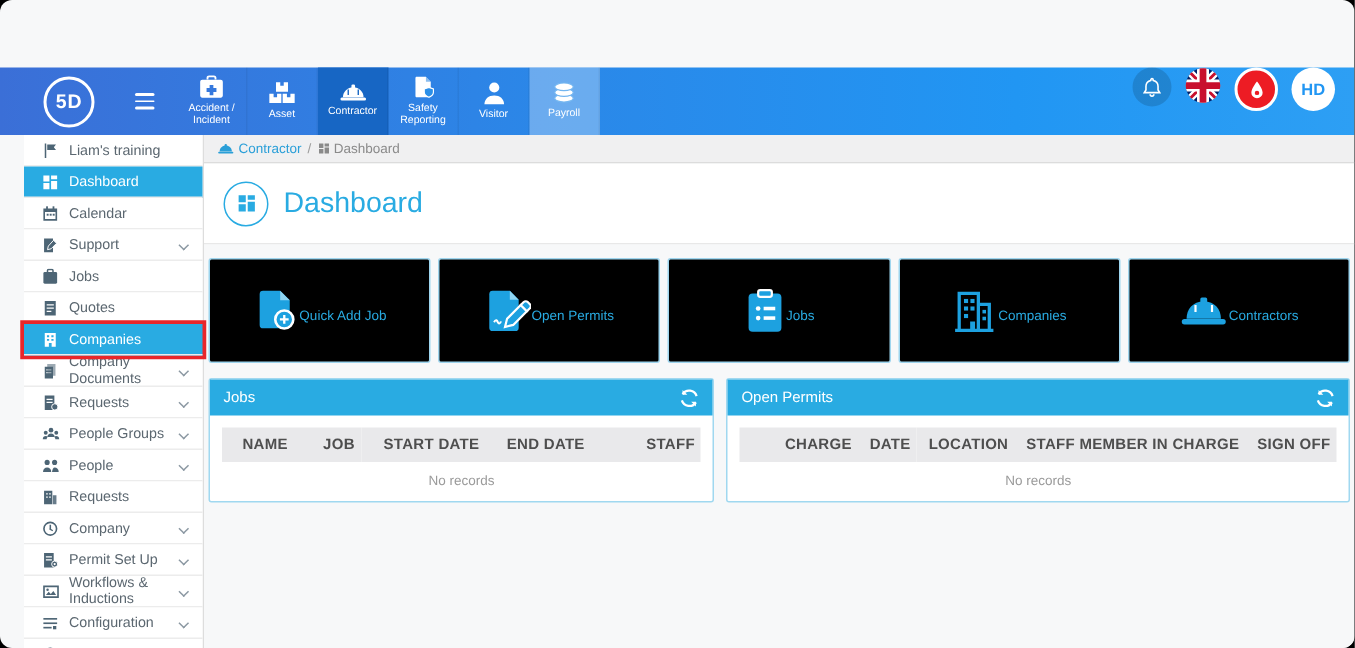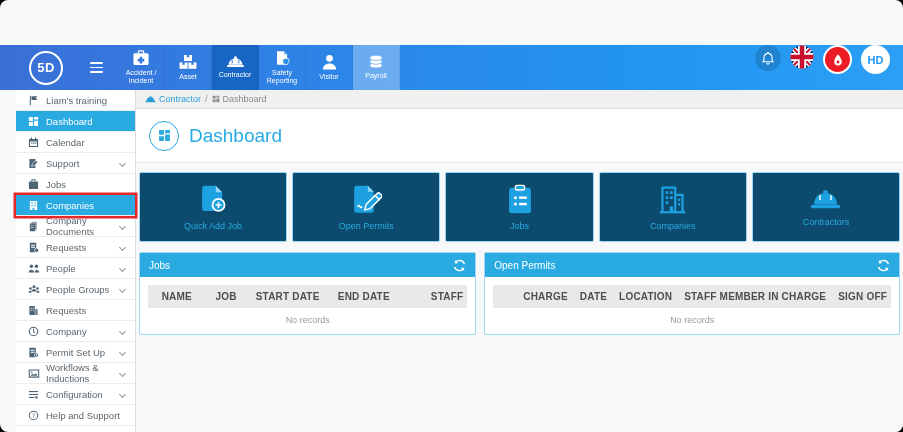--- a/index.html
+++ b/index.html
@@ -47,22 +47,22 @@
   .bc-cur { color:#8a8a8a; display:flex; align-items:center; gap:3px; }
 
   .title-sec { height:54px; flex:0 0 54px; background:#fff; border-bottom:1px solid #e8e8e8;
     display:flex; align-items:center; padding-left:13px; }
   .title-circle { width:30px; height:30px; border:1.5px solid #29abe2; border-radius:50%;
     display:flex; align-items:center; justify-content:center; color:#29abe2; }
   .page-title { font-size:19px; color:#29abe2; margin-left:10px; }
 
   .content { flex:1; background:#f7f8f9; padding:9px 3px 0 3px; overflow:hidden; }
   .cards { display:flex; gap:5px; }
-  .card { flex:1; height:70px; background:#0c4a6e; border:1px solid #9ed5ee; border-radius:2px;
-    display:flex; flex-direction:column; align-items:center; justify-content:center; cursor:pointer; }
+  .card { flex:1; height:70px; background:#000000; border:1px solid #9ed5ee; border-radius:2px;
+    display:flex; flex-direction:row; align-items:center; justify-content:center; cursor:pointer; }
   .card-label { font-size:9px; color:#29abe2; margin-top:6px; }
 
   .panels { display:flex; gap:8px; margin-top:10px; }
   .panel { flex:1; background:#fff; border:1px solid #a0d8f0; border-radius:2px; }
   .panel-head { height:24px; background:#29abe2; color:#fff; font-size:10px;
     display:flex; align-items:center; justify-content:space-between; padding:0 9px; }
   .panel table { width:calc(100% - 16px); margin:8px 8px 0 8px; border-collapse:collapse; }
   .panel th { background:#e9e9eb; font-size:10px; color:#4e4e4e; text-align:right;
     padding:6px 4px 6px 8px; letter-spacing:.2px; white-space:nowrap; }
   .panel th.indent { padding-left:30px; }
@@ -223,20 +223,28 @@
       </div>
       <div class="side-item">
         <span class="ico">
             <svg viewBox="0 0 12 12" width="11" height="11" fill="currentColor">
               <path d="M4 2.5v-1c0-.4.3-.7.7-.7h2.6c.4 0 .7.3.7.7v1" fill="none" stroke="currentColor" stroke-width="1.1"></path>
               <rect x="1" y="2.6" width="10" height="8.4" rx="1"></rect>
             </svg>
           </span>
         <span>Jobs</span>
       </div>
+      <div class="side-item">
+        <span class="ico">
+            <svg viewBox="0 0 12 12" width="11" height="11" fill="currentColor">
+              <path fill-rule="evenodd" d="M2 .8h8v10.4H2zm1.4 2.2h5.2v1H3.4zm0 2.4h5.2v1H3.4zm0 2.4h3.4v1H3.4z"></path>
+            </svg>
+          </span>
+        <span>Quotes</span>
+      </div>
       <div class="side-item active flagged">
         <span class="ico">
             <svg viewBox="0 0 12 12" width="11" height="11" fill="currentColor">
               <path fill-rule="evenodd" d="M2 1h8v10H2zm1.6 1.8h1.6v1.4H3.6zm3.2 0h1.6v1.4H6.8zM3.6 5.4h1.6v1.4H3.6zm3.2 0h1.6v1.4H6.8zM5 8.4h2V11H5z"></path>
             </svg>
           </span>
         <span>Companies</span>
       </div>
       <div class="side-item">
         <span class="ico">
@@ -249,46 +257,46 @@
         <span class="chev"></span>
       </div>
       <div class="side-item">
         <span class="ico">
             <svg viewBox="0 0 12 12" width="11" height="11" fill="currentColor">
               <path fill-rule="evenodd" d="M2 .8h7v10.4H2zm1.3 2.2h4.4v1H3.3zm0 2.2h4.4v1H3.3z"></path>
               <circle cx="9.3" cy="9" r="2.3" stroke="#fff" stroke-width="0.7"></circle>
             </svg>
           </span>
         <span>Requests</span>
-        <span class="chev"></span>
-      </div>
-      <div class="side-item">
-        <span class="ico">
-            <svg viewBox="0 0 14 12" width="12" height="11" fill="currentColor">
-              <circle cx="4" cy="3.4" r="2"></circle>
-              <path d="M.8 10.8c0-2 1.4-3.4 3.2-3.4s3.2 1.4 3.2 3.4z"></path>
-              <circle cx="9.8" cy="3.4" r="2"></circle>
-              <path d="M7.8 10.8c.2-1.8 1-3.4 2-3.4 1.8 0 3.2 1.4 3.2 3.4z"></path>
-            </svg>
-          </span>
-        <span>People</span>
         <span class="chev"></span>
       </div>
       <div class="side-item">
         <span class="ico">
             <svg viewBox="0 0 14 12" width="12" height="11" fill="currentColor">
               <circle cx="7" cy="2.8" r="1.8"></circle>
               <path d="M4.2 8.2c0-1.7 1.2-2.8 2.8-2.8s2.8 1.1 2.8 2.8z"></path>
               <circle cx="2.9" cy="4.8" r="1.5"></circle>
               <path d="M.6 9.8C.6 8.4 1.6 7.4 3 7.4c.6 0 1.1.2 1.5.5-.6.7-.9 1.3-.9 1.9z"></path>
               <circle cx="11.1" cy="4.8" r="1.5"></circle>
               <path d="M13.4 9.8c0-1.4-1-2.4-2.4-2.4-.6 0-1.1.2-1.5.5.6.7.9 1.3.9 1.9z"></path>
             </svg>
           </span>
         <span>People Groups</span>
+        <span class="chev"></span>
+      </div>
+      <div class="side-item">
+        <span class="ico">
+            <svg viewBox="0 0 14 12" width="12" height="11" fill="currentColor">
+              <circle cx="4" cy="3.4" r="2"></circle>
+              <path d="M.8 10.8c0-2 1.4-3.4 3.2-3.4s3.2 1.4 3.2 3.4z"></path>
+              <circle cx="9.8" cy="3.4" r="2"></circle>
+              <path d="M7.8 10.8c.2-1.8 1-3.4 2-3.4 1.8 0 3.2 1.4 3.2 3.4z"></path>
+            </svg>
+          </span>
+        <span>People</span>
         <span class="chev"></span>
       </div>
       <div class="side-item">
         <span class="ico">
             <svg viewBox="0 0 12 12" width="11" height="11" fill="currentColor">
               <path fill-rule="evenodd" d="M1.5 1.2h6V11h-6zM3 3h1.2v1H3zm2.2 0h1.2v1H5.2zM3 5.4h1.2v1H3zm2.2 0h1.2v1H5.2z"></path>
               <path d="M7.9 4.6h2.6V11H7.9z" opacity="0.85"></path>
             </svg>
           </span>
         <span>Requests</span>

